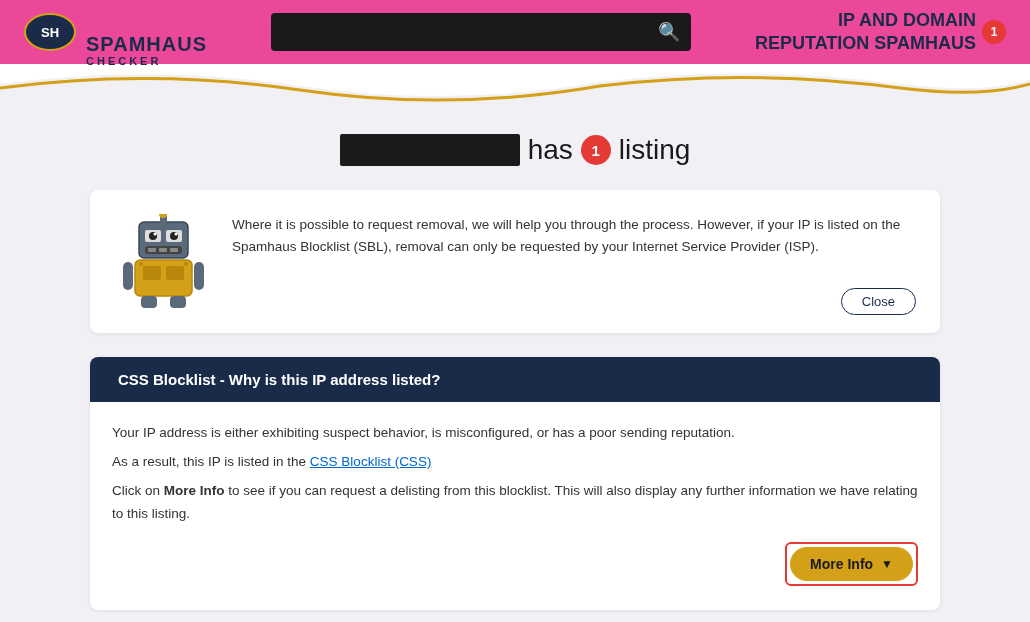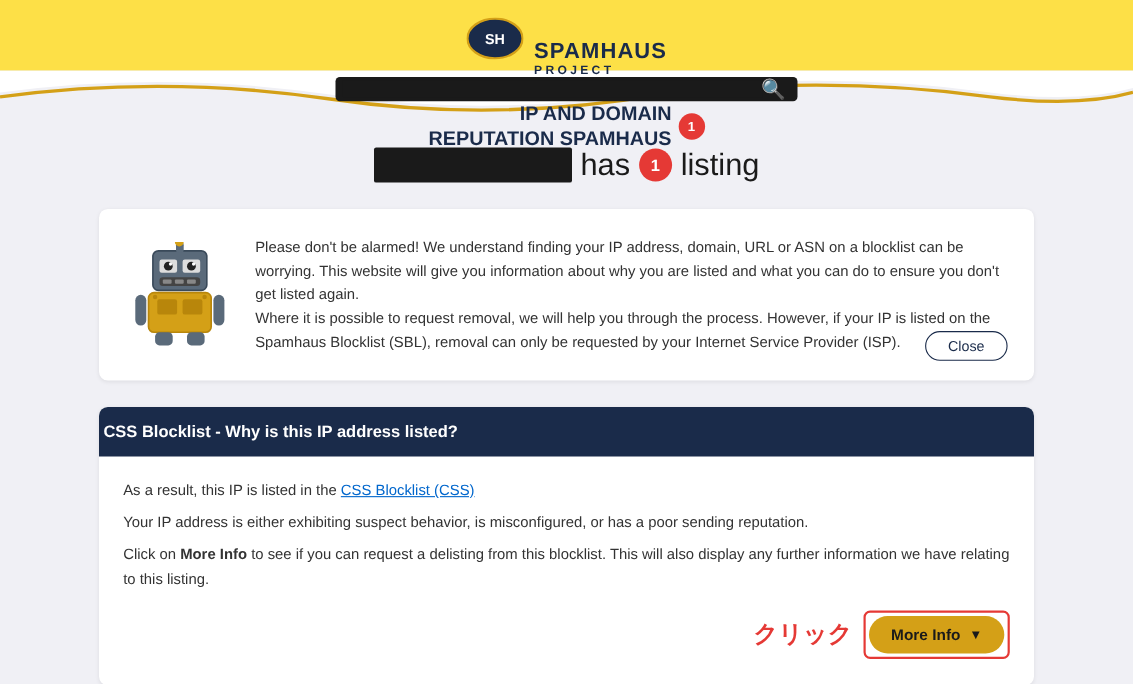--- a/index.html
+++ b/index.html
@@ -6,29 +6,28 @@
     body {
       font-family: Arial, Helvetica, sans-serif;
       background: #f0f0f5;
       width: 1030px;
       min-height: 622px;
       overflow: hidden;
     }
 
     
     .header {
-      background: #fde047;
+      background: #ec4899;
       display: flex;
       align-items: center;
       justify-content: space-between;
       padding: 0 24px;
       height: 64px;
       position: relative;
       z-index: 10;
-      flex-direction: column;
     }
 
     .logo-area {
       display: flex;
       align-items: center;
       gap: 10px;
     }
 
     .logo-shield {
       width: 52px;
@@ -218,21 +217,21 @@
     .blocklist-card {
       background: #ffffff;
       border-radius: 8px;
       overflow: hidden;
       box-shadow: 0 1px 4px rgba(0,0,0,0.08);
     }
 
     .blocklist-header {
       background: #1a2b4a;
       color: #ffffff;
-      padding: 14px 4px;
+      padding: 14px 28px;
       font-size: 15px;
       font-weight: 700;
     }
 
     .blocklist-body {
       padding: 20px 22px 24px 22px;
       font-size: 13.5px;
       color: #333;
       line-height: 1.7;
     }
@@ -297,21 +296,21 @@
 
 <div class="header">
   <div class="logo-area">
 
     <svg class="logo-shield" viewBox="0 0 52 38" xmlns="http://www.w3.org/2000/svg">
       <ellipse cx="26" cy="19" rx="25" ry="18" fill="#1a2b4a" stroke="#d4a017" stroke-width="2"></ellipse>
       <text x="26" y="24" text-anchor="middle" fill="#fff" font-size="13" font-weight="900" font-family="Arial">SH</text>
     </svg>
     <div class="logo-text">
       <span class="logo-spamhaus">SPAMHAUS</span>
-      <span class="logo-project">PROJECT</span>
+      <span class="logo-project">CHECKER</span>
     </div>
   </div>
 
   <div class="search-area">
     <input class="search-input" type="text" placeholder="" style="">
     <button class="search-icon-btn">🔍</button>
   </div>
 
   <div class="header-right">
     <div class="header-tool-title">
@@ -373,41 +372,39 @@
 
         <rect x="2" y="48" width="10" height="28" rx="5" fill="#5a6a7a"></rect>
 
         <rect x="73" y="48" width="10" height="28" rx="5" fill="#5a6a7a"></rect>
 
         <rect x="20" y="82" width="16" height="12" rx="4" fill="#5a6a7a"></rect>
         <rect x="49" y="82" width="16" height="12" rx="4" fill="#5a6a7a"></rect>
       </svg>
     </div>
     <div class="info-text">
-      <p>Please don't be alarmed! We understand finding your IP address, domain, URL or ASN on a blocklist can be worrying. This website will give you information about why you are listed and what you can do to ensure you don't get listed again.</p>
       <p>Where it is possible to request removal, we will help you through the process. However, if your IP is listed on the Spamhaus Blocklist (SBL), removal can only be requested by your Internet Service Provider (ISP).</p>
     </div>
     <button class="close-btn">Close</button>
   </div>
 
   <div class="blocklist-card">
     <div class="blocklist-header">CSS Blocklist - Why is this IP address listed?</div>
     <div class="blocklist-body">
+      <p>Your IP address is either exhibiting suspect behavior, is misconfigured, or has a poor sending reputation.</p>
       <p>
         <span>As a result, this IP is listed in the</span>
         <a href="#" class="css-link">CSS Blocklist (CSS)</a>
       </p>
-      <p>Your IP address is either exhibiting suspect behavior, is misconfigured, or has a poor sending reputation.</p>
       <p>
         <span>Click on</span>
         <strong>More Info</strong>
         <span>to see if you can request a delisting from this blocklist. This will also display any further information we have relating to this listing.</span>
       </p>
       <div class="more-info-row">
-        <span class="click-label">クリック</span>
         <div class="more-info-btn-wrapper">
           <button class="more-info-btn">
             <span>More Info</span>
             <span class="chevron-down">▼</span>
           </button>
         </div>
       </div>
     </div>
   </div>
 

